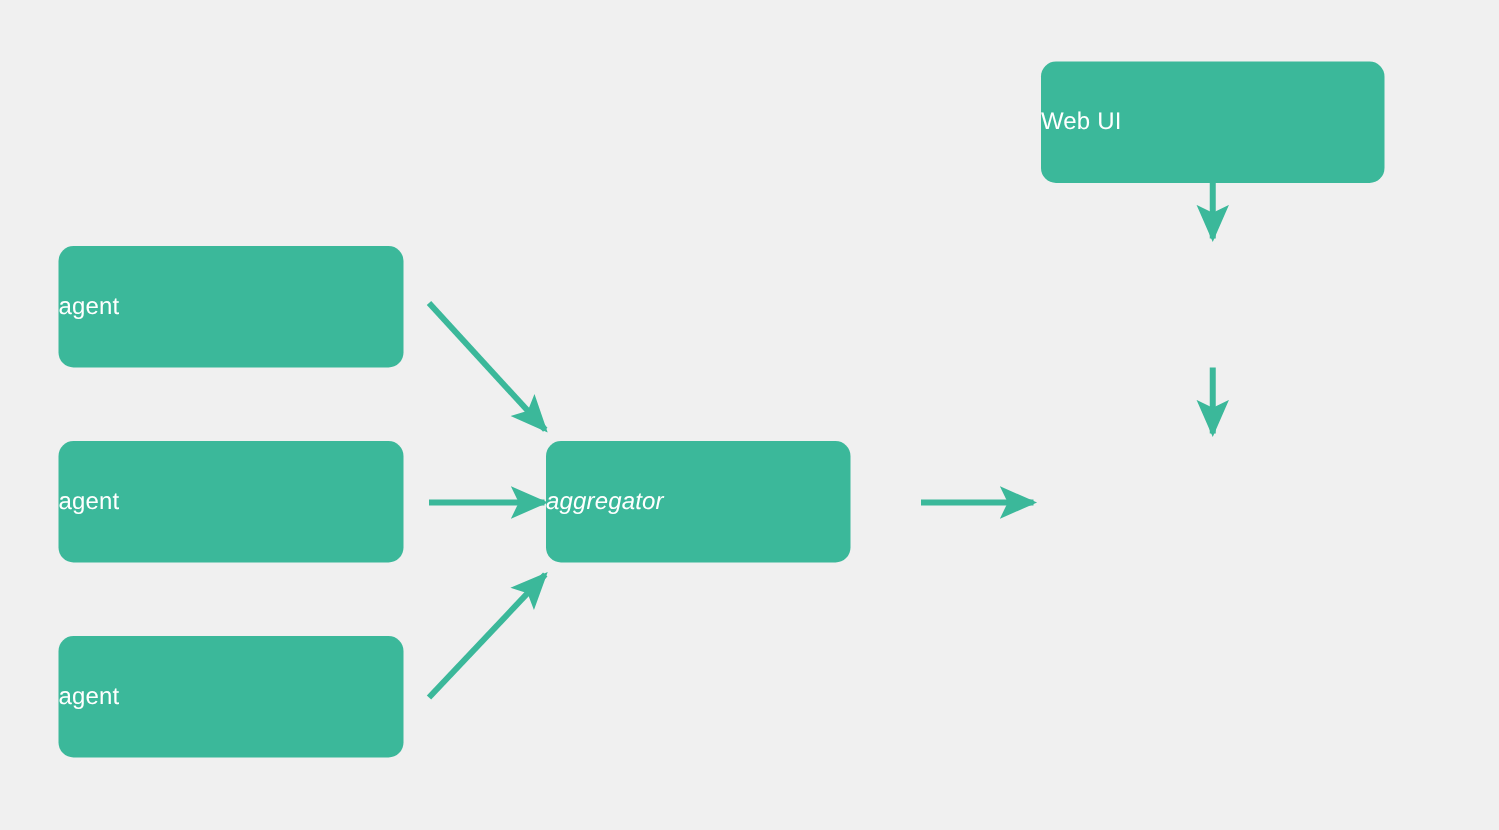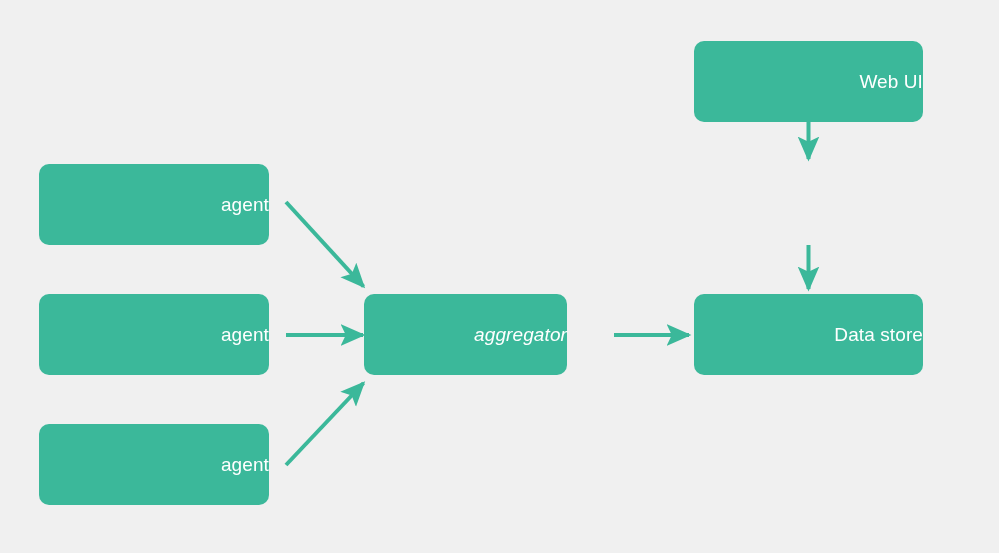--- a/index.html
+++ b/index.html
@@ -17,25 +17,25 @@
     position: relative;
     width: 999px;
     height: 553px;
     background: #f0f0f0;
   }
   .node {
     position: absolute;
     box-sizing: border-box;
     display: flex;
     align-items: center;
-    justify-content: flex-end;
+    justify-content: flex-start;
     background: #3bb89a;
     color: #ffffff;
     border-radius: 10px;
-    font-size: 19px;
+    font-size: 16px;
     font-weight: 400;
     letter-spacing: 0.1px;
     line-height: 1;
     text-align: center;
     -webkit-font-smoothing: antialiased;
   }
   .node-label {
     display: block;
     pointer-events: none;
   }
@@ -112,17 +112,14 @@
 
   <div class="node" id="node-aggregator">
     <span class="node-label">aggregator</span>
   </div>
 
   <div class="node" id="node-web-ui">
     <span class="node-label">Web UI</span>
   </div>
 
 
-  <div class="node" id="node-data-store">
-    <span class="node-label">Data store</span>
-  </div>
 
 </div>
 
 </body></html>

